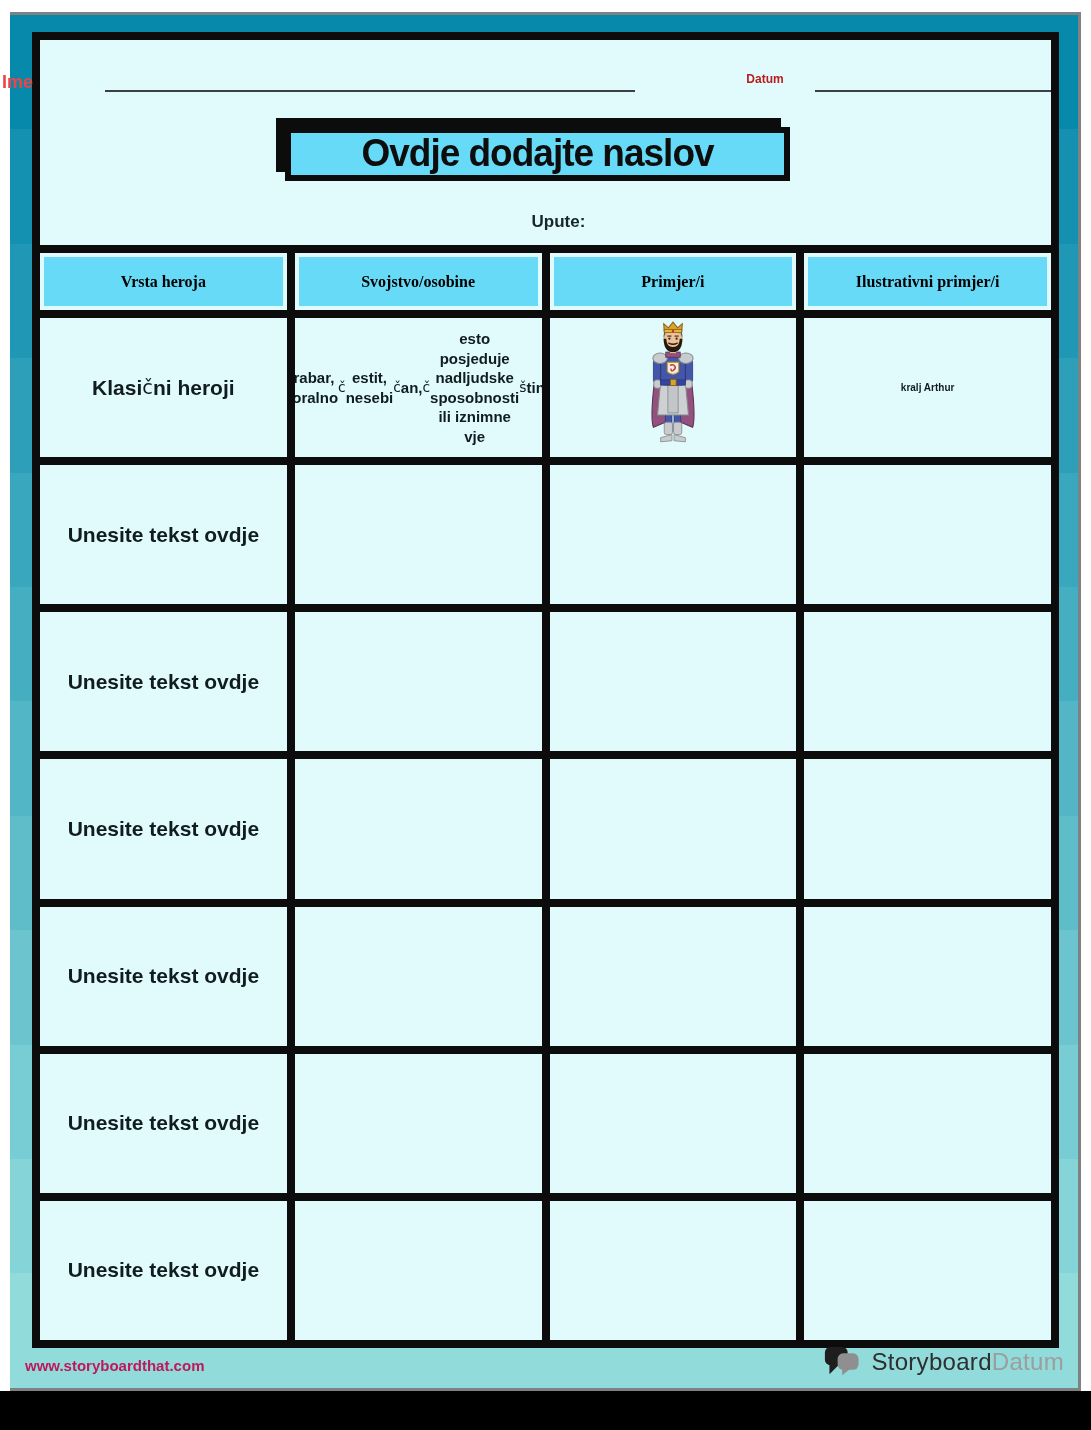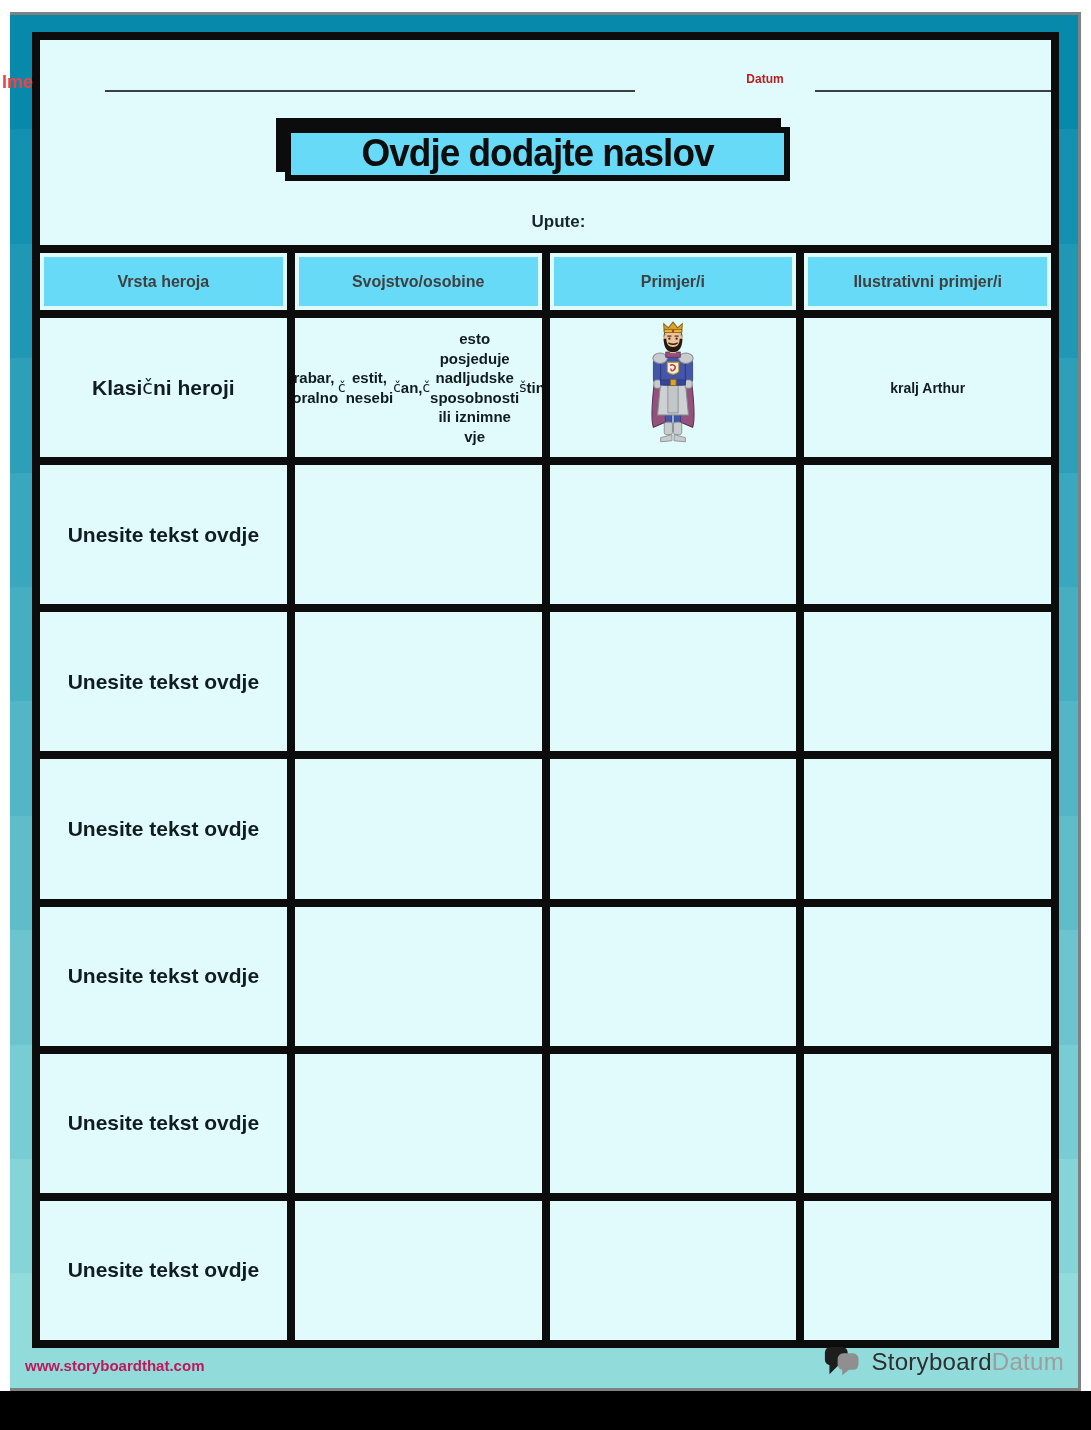--- a/index.html
+++ b/index.html
@@ -94,25 +94,25 @@
   .cell {
     background:#E1FBFD;
     display:flex; align-items:center; justify-content:center;
     text-align:center; overflow:hidden;
   }
   .header-cell { padding:4px; }
   .header-inner {
     width:100%; height:100%;
     background:#67DAF7;
     display:flex; align-items:center; justify-content:center;
-    font-size:16px; font-weight:bold; color:#404040;
+    font-size:16px; font-weight:bold; color:#000000;font-family:Liberation Serif, serif;
   }
   .type-cell   { font-size:21px; font-weight:bold; color:#101c20; padding:0 10px; }
   .attr-cell   { font-size:15px; font-weight:bold; color:#101c20; line-height:1.3; padding:0 8px; }
-  .example-cell{ font-size:14px; font-weight:bold; color:#101c20; padding:0 10px; }
+  .example-cell{ font-size:10px; font-weight:bold; color:#101c20; padding:0 10px; }
   .illus-cell  { align-items:flex-start; padding-top:2px; }
 
   
   .dk { font-family:"DejaVu Sans", sans-serif; font-weight:normal; font-size:0.92em; }
 
   
   .footer-url {
     position:absolute; left:25px; top:1357px;
     font-size:15px; font-weight:bold; color:#be185d;
   }

